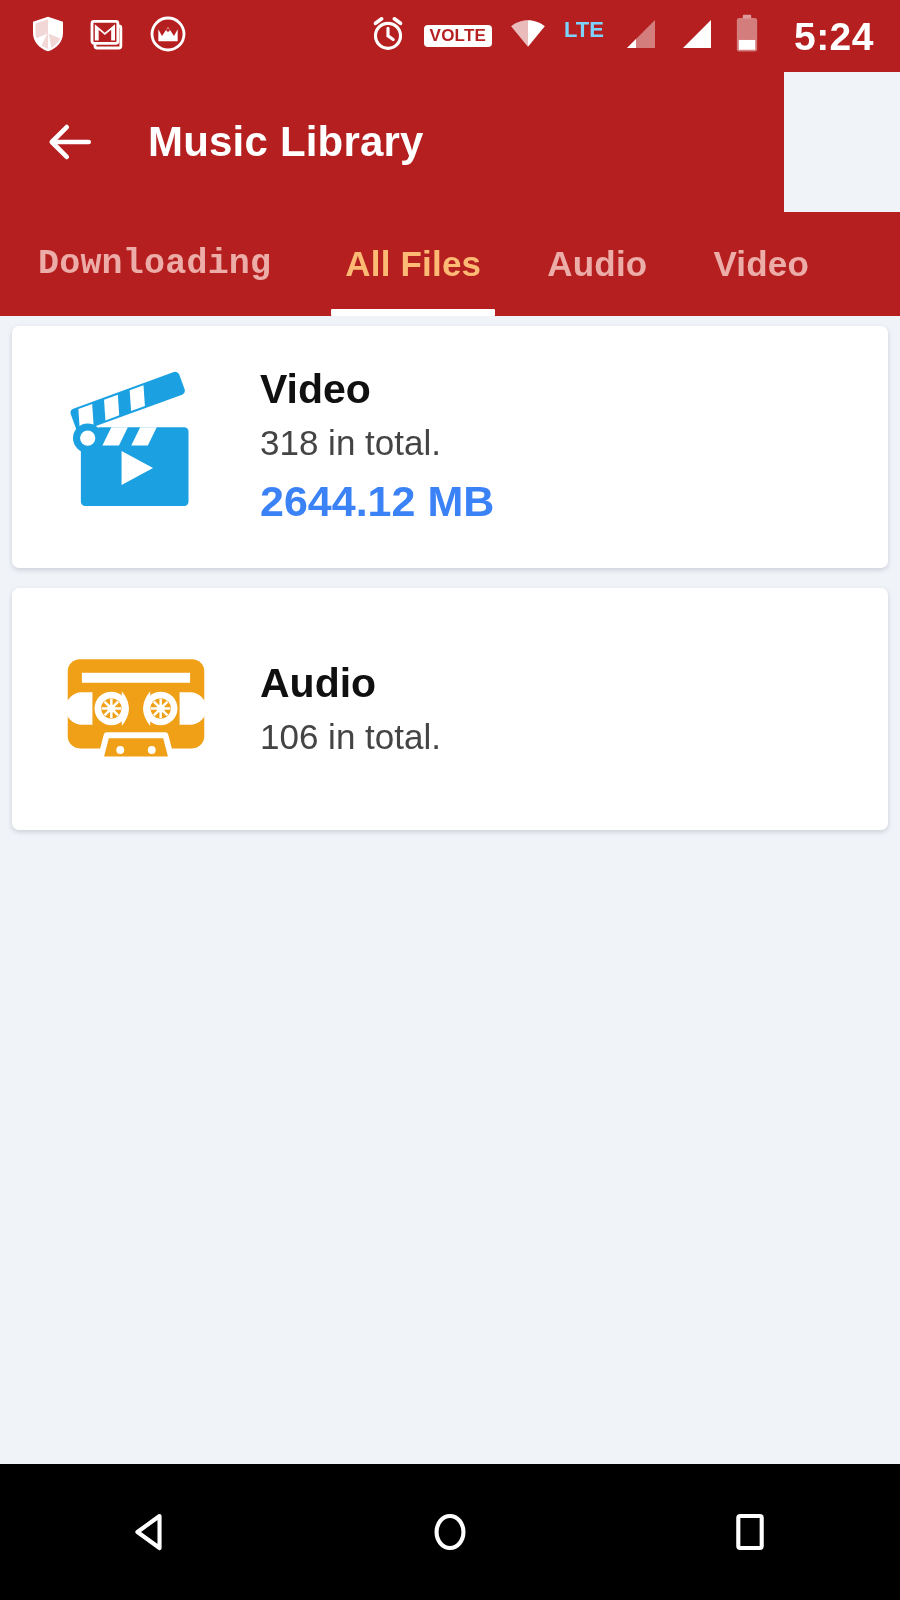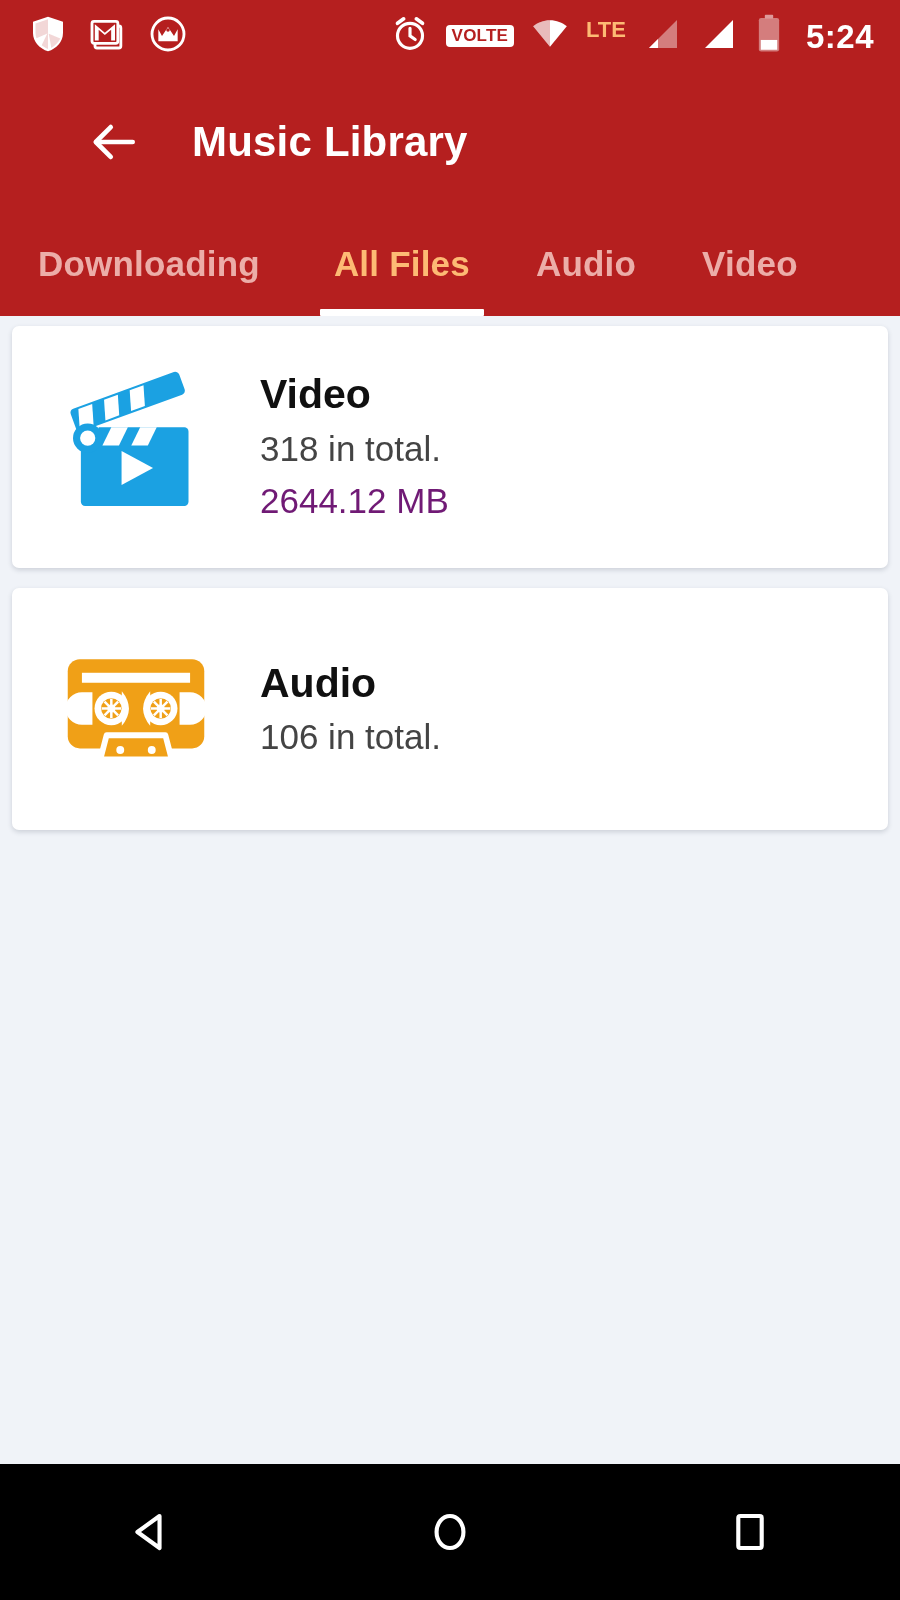--- a/index.html
+++ b/index.html
@@ -13,36 +13,36 @@
 
   
   .status-bar {
     position:absolute; top:0; left:0; width:900px; height:72px;
     background:#B51F1F; display:flex; align-items:center;
   }
   .status-left { display:flex; align-items:center; gap:20px; padding-left:28px; }
   .status-right { margin-left:auto; display:flex; align-items:center; gap:16px; padding-right:26px; }
   .sicon { display:block; }
   .status-clock {
-    color:#fff; font-size:33px; font-weight:700; letter-spacing:.5px;
-    margin-left:6px; line-height:1;
+    color:#fff; font-size:39px; font-weight:700; letter-spacing:.5px;
+    margin-left:16px; line-height:1;
   }
   .volte-badge {
     background:#fff; color:#B51F1F; font-size:17px; font-weight:700;
     padding:2px 6px; border-radius:4px; letter-spacing:.2px; line-height:1.05;
   }
   .lte-label {
-    color:#fdba74; font-size:22px; font-weight:700; line-height:1;
+    color:#7dd3fc; font-size:22px; font-weight:700; line-height:1;
     align-self:flex-start; margin-top:6px;
   }
 
   
   .app-bar {
-    position:absolute; top:72px; left:0; width:900px; height:140px;
-    background:#B51F1F; display:flex; align-items:center;padding-left:44px;
+    position:absolute; top:72px; left:0; width:784px; height:140px;
+    background:#B51F1F; display:flex; align-items:center;
   }
   .back-btn {
     width:92px; height:92px; margin-left:24px;
     display:flex; align-items:center; justify-content:center; cursor:pointer;
   }
   .app-title {
     color:#fff; font-size:42px; font-weight:700; margin-left:32px; letter-spacing:.2px;
   }
 
   
@@ -69,21 +69,21 @@
     background:#FFFFFF; border-radius:7px;
     box-shadow:0 2px 5px rgba(40,50,70,0.18);
     display:flex; align-items:center; cursor:pointer;
   }
   #card-video { top:10px; }
   #card-audio { top:272px; }
   .card-icon { width:248px; flex:0 0 248px; display:flex; align-items:center; justify-content:center; }
   .card-text { display:flex; flex-direction:column; justify-content:center; gap:4px; padding-right:20px; }
   .card-title { font-size:41px; font-weight:700; color:#101010; line-height:1.28; }
   .card-count { font-size:35px; font-weight:400; color:#444444; line-height:1.38; }
-  .card-size  { font-size:35px; font-weight:400; color:#701a75; line-height:1.38; }
+  .card-size  { font-size:43px; font-weight:700; color:#3b82f6; line-height:1.38; }
 
   
   .nav-bar {
     position:absolute; bottom:0; left:0; width:900px; height:136px;
     background:#000000; display:flex; align-items:center; justify-content:space-around;
   }
   .nav-btn { width:120px; height:136px; display:flex; align-items:center; justify-content:center; cursor:pointer; }
 </style>
 </head>
 <body>
@@ -170,21 +170,21 @@
     <div class="back-btn">
       <svg width="56" height="56" viewBox="0 0 24 24">
         <path d="M20 12 H4.6" stroke="#ffffff" stroke-width="2" stroke-linecap="round" fill="none"></path>
         <path d="M10.6 5.6 L4.2 12 L10.6 18.4" stroke="#ffffff" stroke-width="2" stroke-linecap="round" stroke-linejoin="round" fill="none"></path>
       </svg>
     </div>
     <div class="app-title">Music Library</div>
   </div>
 
   <div class="tab-bar">
-    <div class="tab" style="margin-left:18px;">
+    <div class="tab" style="margin-left:18px;font-family:Liberation Mono, monospace;">
       <span class="tab-label">Downloading</span>
 
     </div>
     <div class="tab active" style="margin-left:34px;">
       <span class="tab-label">All Files</span>
       <span class="tab-underline"></span>
     </div>
     <div class="tab" style="margin-left:26px;">
       <span class="tab-label">Audio</span>
 

